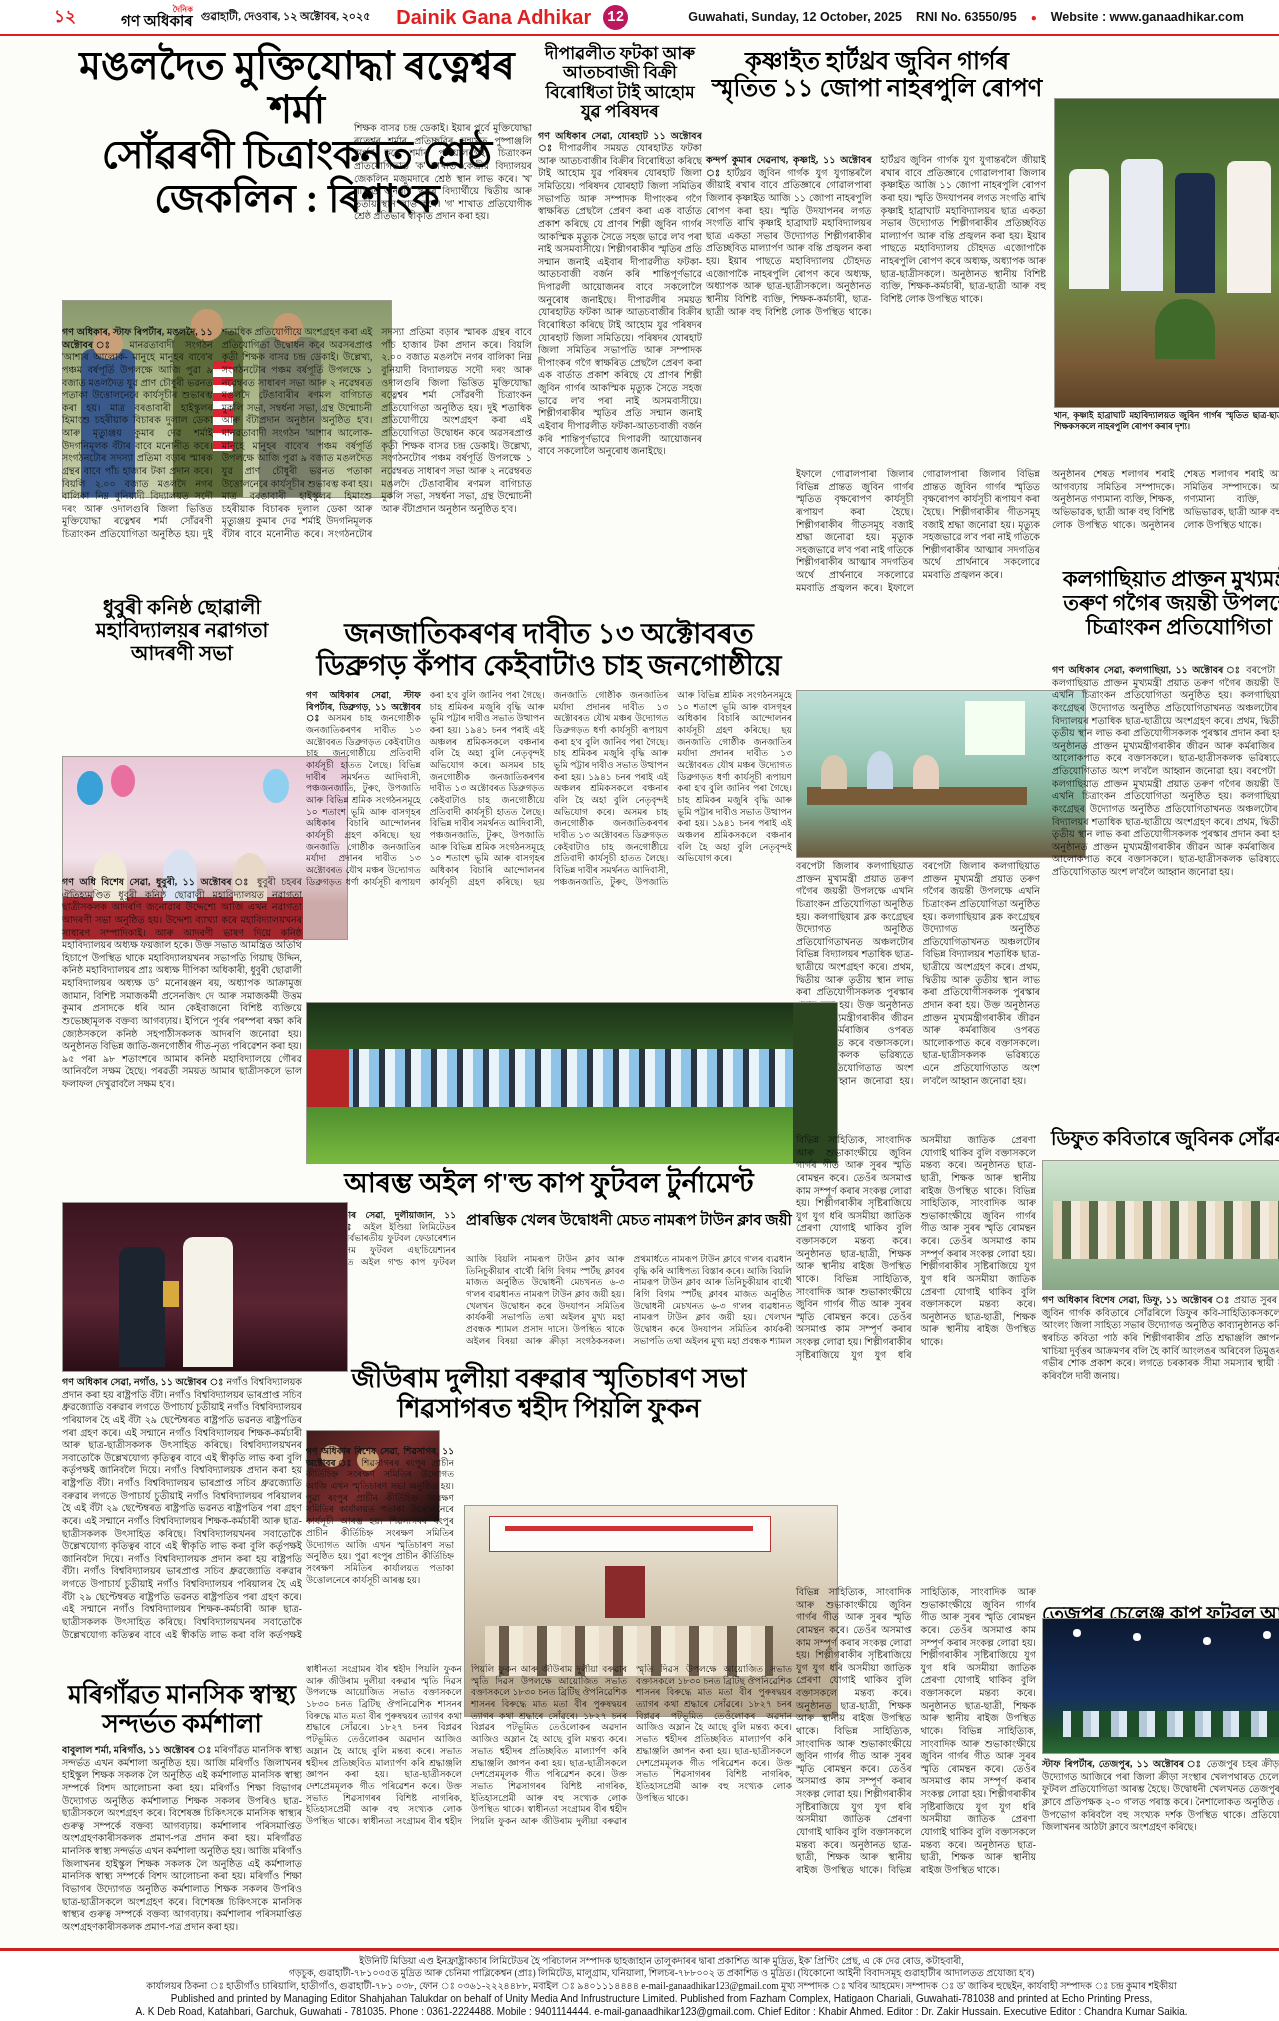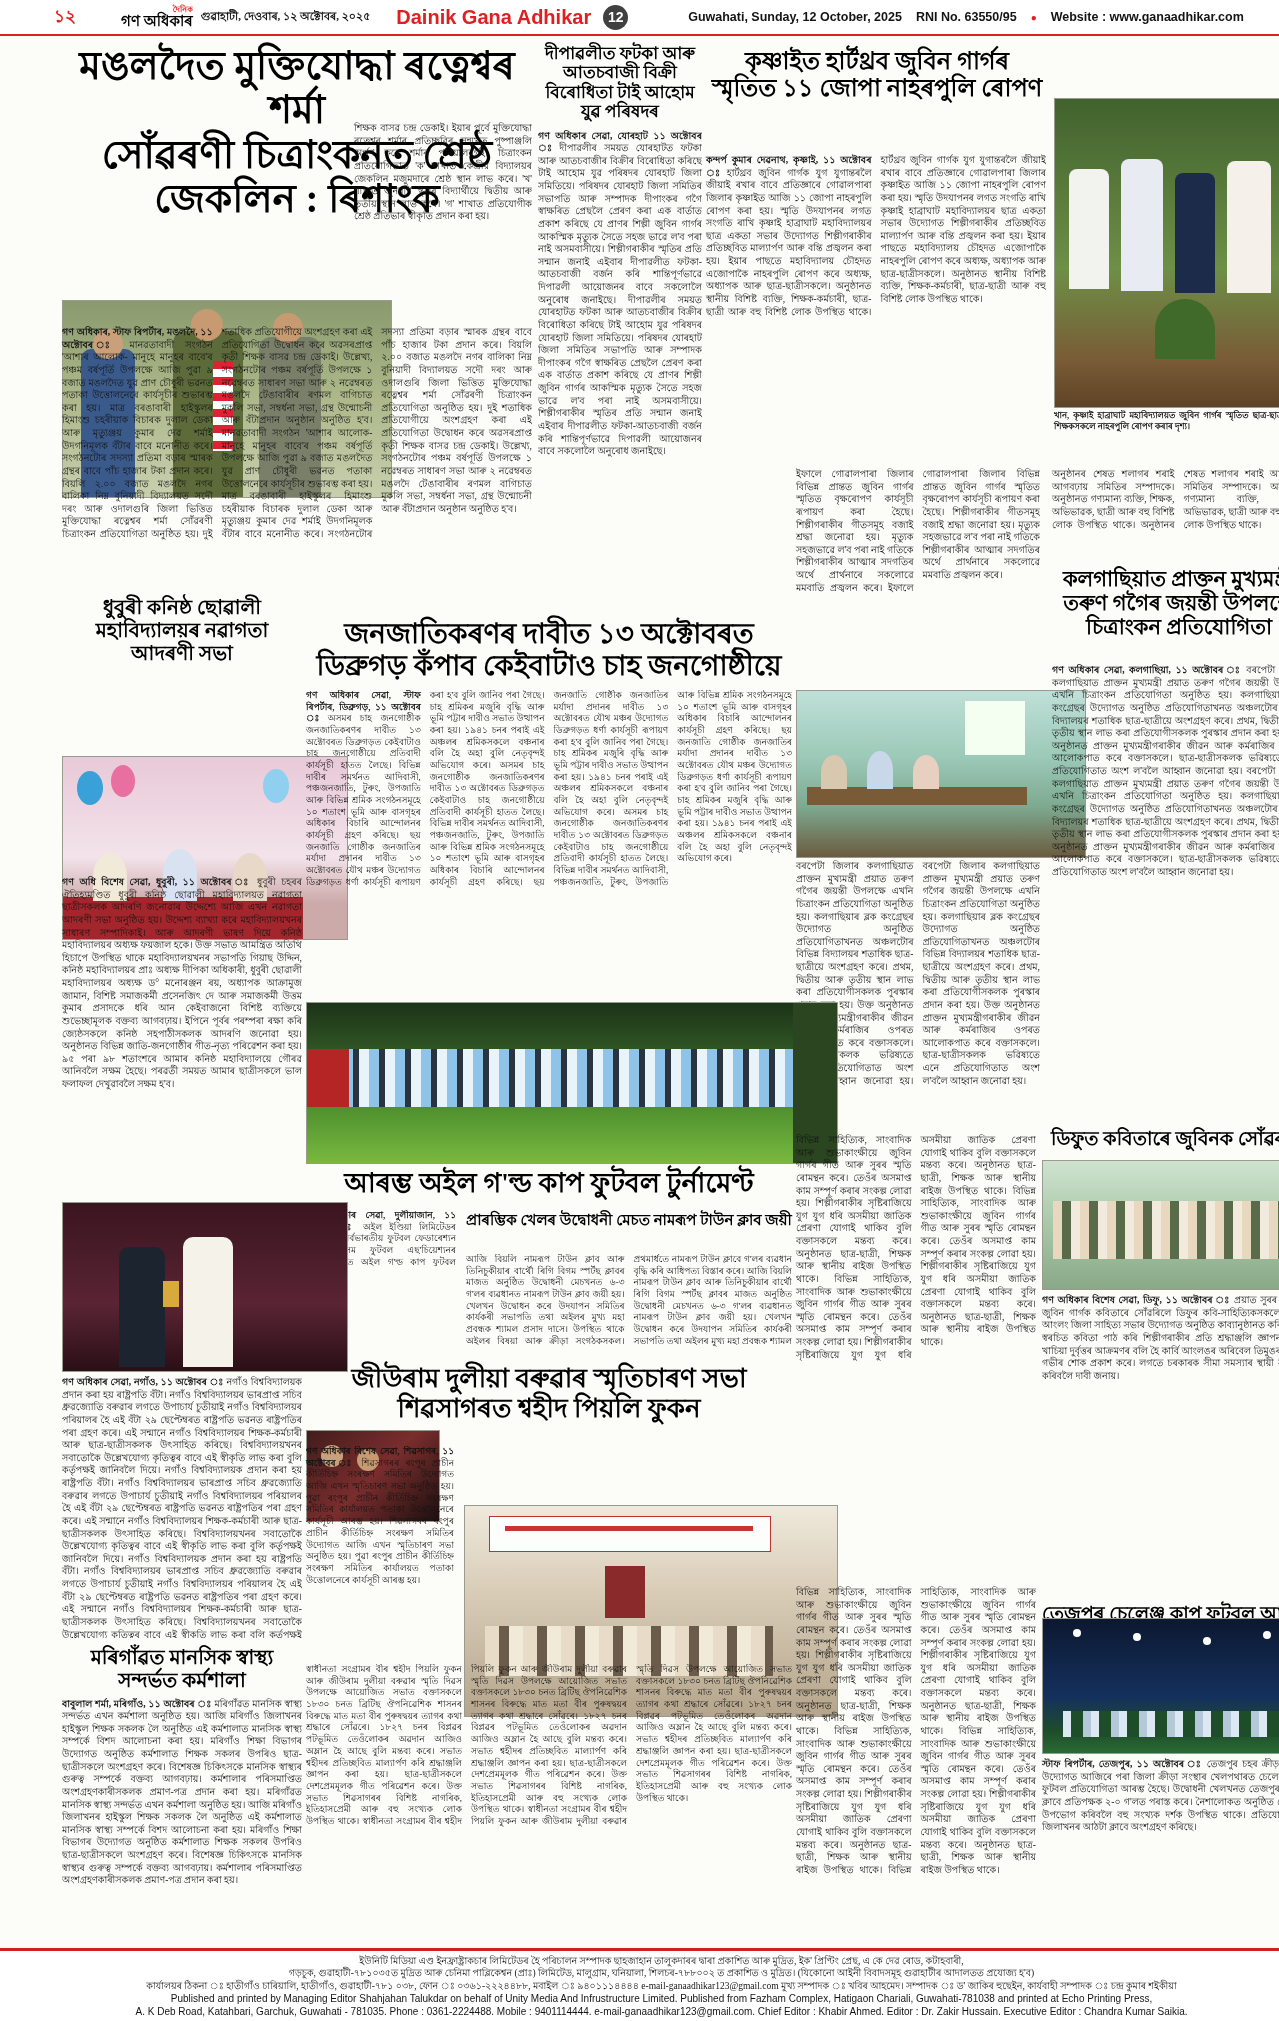--- a/index.html
+++ b/index.html
@@ -21,22 +21,22 @@
   .caption{font-size:8.5px;font-weight:bold;line-height:1.25;text-align:justify;}
   
   #header{left:0;top:0;width:1279px;height:34px;background:#fff;
     border-bottom:2px solid #e02020;display:flex;align-items:center;}
   .mast-num{color:#e02020;font-weight:bold;font-size:17px;margin:0 6px 0 10px;}
   .mast-block{display:flex;flex-direction:column;line-height:1;margin-right:8px;align-items:flex-end;}
   .mast-small{color:#e02020;font-size:8px;font-weight:bold;}
   .mast-name{color:#000;font-size:15px;font-weight:bold;margin-left:39px;}
   .mast-date{font-size:11px;font-weight:bold;margin-right:26px;}
   .mast-en{color:#e02020;font-weight:bold;font-size:20px;font-family:"Liberation Sans",sans-serif;margin-right:12px;}
-  .badge{width:25px;height:25px;border-radius:50%;background:#404040;color:#fff;
-    font-family:Liberation Sans, sans-serif;font-weight:bold;font-size:14px;
+  .badge{width:25px;height:25px;border-radius:50%;background:#be185d;color:#fff;
+    font-family:Liberation Mono, monospace;font-weight:bold;font-size:14px;
     display:flex;align-items:center;justify-content:center;margin-right:60px;}
   .hdr-right{font-family:"Liberation Sans",sans-serif;font-weight:bold;font-size:12.5px;
     display:flex;align-items:center;gap:14px;}
   .red-dot{color:#e02020;font-size:10px;}
   
   .fig{position:absolute;}
   
   #footer{left:0;top:1948px;width:1279px;height:73px;border-top:3px solid #cf1f1f;
     background:#fff;text-align:center;padding-top:4px;box-sizing:border-box;}
   #footer .as{font-size:9.5px;line-height:1.3;}
@@ -203,21 +203,21 @@
     <div class="fig" style="left:56px;top:44px;width:46px;height:120px;background:#1c2430;border-radius:10px 10px 0 0;"></div>
     <div class="fig" style="left:100px;top:78px;width:16px;height:26px;background:#d8a93c;"></div>
   </div>
   <div class="body-text tb abs" style="left:0;top:234px;width:240px;height:262px;">
     <span class="dl">গণ অধিকাৰ সেৱা, নগাঁও, ১১ অক্টোবৰ ঃ</span>
     <span>নগাঁও বিশ্ববিদ্যালয়ক প্ৰদান কৰা হয় ৰাষ্ট্ৰপতি বঁটা। নগাঁও বিশ্ববিদ্যালয়ৰ ভাৰপ্ৰাপ্ত সচিব ধ্ৰুৱজ্যোতি বৰুৱাৰ লগতে উপাচাৰ্য চুতীয়াই নগাঁও বিশ্ববিদ্যালয়ৰ পৰিয়ালৰ হৈ এই বঁটা ২৯ ছেপ্টেম্বৰত ৰাষ্ট্ৰপতি ভৱনত ৰাষ্ট্ৰপতিৰ পৰা গ্ৰহণ কৰে। এই সন্মানে নগাঁও বিশ্ববিদ্যালয়ৰ শিক্ষক-কৰ্মচাৰী আৰু ছাত্ৰ-ছাত্ৰীসকলক উৎসাহিত কৰিছে। বিশ্ববিদ্যালয়খনৰ সবাতোকৈ উল্লেখযোগ্য কৃতিত্বৰ বাবে এই স্বীকৃতি লাভ কৰা বুলি কৰ্তৃপক্ষই জানিবলৈ দিয়ে। নগাঁও বিশ্ববিদ্যালয়ক প্ৰদান কৰা হয় ৰাষ্ট্ৰপতি বঁটা। নগাঁও বিশ্ববিদ্যালয়ৰ ভাৰপ্ৰাপ্ত সচিব ধ্ৰুৱজ্যোতি বৰুৱাৰ লগতে উপাচাৰ্য চুতীয়াই নগাঁও বিশ্ববিদ্যালয়ৰ পৰিয়ালৰ হৈ এই বঁটা ২৯ ছেপ্টেম্বৰত ৰাষ্ট্ৰপতি ভৱনত ৰাষ্ট্ৰপতিৰ পৰা গ্ৰহণ কৰে। এই সন্মানে নগাঁও বিশ্ববিদ্যালয়ৰ শিক্ষক-কৰ্মচাৰী আৰু ছাত্ৰ-ছাত্ৰীসকলক উৎসাহিত কৰিছে। বিশ্ববিদ্যালয়খনৰ সবাতোকৈ উল্লেখযোগ্য কৃতিত্বৰ বাবে এই স্বীকৃতি লাভ কৰা বুলি কৰ্তৃপক্ষই জানিবলৈ দিয়ে। নগাঁও বিশ্ববিদ্যালয়ক প্ৰদান কৰা হয় ৰাষ্ট্ৰপতি বঁটা। নগাঁও বিশ্ববিদ্যালয়ৰ ভাৰপ্ৰাপ্ত সচিব ধ্ৰুৱজ্যোতি বৰুৱাৰ লগতে উপাচাৰ্য চুতীয়াই নগাঁও বিশ্ববিদ্যালয়ৰ পৰিয়ালৰ হৈ এই বঁটা ২৯ ছেপ্টেম্বৰত ৰাষ্ট্ৰপতি ভৱনত ৰাষ্ট্ৰপতিৰ পৰা গ্ৰহণ কৰে। এই সন্মানে নগাঁও বিশ্ববিদ্যালয়ৰ শিক্ষক-কৰ্মচাৰী আৰু ছাত্ৰ-ছাত্ৰীসকলক উৎসাহিত কৰিছে। বিশ্ববিদ্যালয়খনৰ সবাতোকৈ উল্লেখযোগ্য কৃতিত্বৰ বাবে এই স্বীকৃতি লাভ কৰা বুলি কৰ্তৃপক্ষই জানিবলৈ দিয়ে।</span>
   </div>
 </div>
 
 <div class="abs" style="left:18px;top:1646px;width:240px;height:298px;">
-  <div class="headline" style="font-size:20px;">
+  <div class="headline" style="font-size:25px;margin-top:35px;">
     <div>মৰিগাঁৱত মানসিক স্বাস্থ্য</div>
     <div>সন্দৰ্ভত কৰ্মশালা</div>
   </div>
   <div class="body-text tb" style="height:234px;margin-top:6px;">
     <span class="dl">বাবুলাল শৰ্মা, মৰিগাঁও, ১১ অক্টোবৰ ঃ</span>
     <span>মৰিগাঁৱত মানসিক স্বাস্থ্য সন্দৰ্ভত এখন কৰ্মশালা অনুষ্ঠিত হয়। আজি মৰিগাঁও জিলাখনৰ হাইস্কুল শিক্ষক সকলক লৈ অনুষ্ঠিত এই কৰ্মশালাত মানসিক স্বাস্থ্য সম্পৰ্কে বিশদ আলোচনা কৰা হয়। মৰিগাঁও শিক্ষা বিভাগৰ উদ্যোগত অনুষ্ঠিত কৰ্মশালাত শিক্ষক সকলৰ উপৰিও ছাত্ৰ-ছাত্ৰীসকলে অংশগ্ৰহণ কৰে। বিশেষজ্ঞ চিকিৎসকে মানসিক স্বাস্থ্যৰ গুৰুত্ব সম্পৰ্কে বক্তব্য আগবঢ়ায়। কৰ্মশালাৰ পৰিসমাপ্তিত অংশগ্ৰহণকাৰীসকলক প্ৰমাণ-পত্ৰ প্ৰদান কৰা হয়। মৰিগাঁৱত মানসিক স্বাস্থ্য সন্দৰ্ভত এখন কৰ্মশালা অনুষ্ঠিত হয়। আজি মৰিগাঁও জিলাখনৰ হাইস্কুল শিক্ষক সকলক লৈ অনুষ্ঠিত এই কৰ্মশালাত মানসিক স্বাস্থ্য সম্পৰ্কে বিশদ আলোচনা কৰা হয়। মৰিগাঁও শিক্ষা বিভাগৰ উদ্যোগত অনুষ্ঠিত কৰ্মশালাত শিক্ষক সকলৰ উপৰিও ছাত্ৰ-ছাত্ৰীসকলে অংশগ্ৰহণ কৰে। বিশেষজ্ঞ চিকিৎসকে মানসিক স্বাস্থ্যৰ গুৰুত্ব সম্পৰ্কে বক্তব্য আগবঢ়ায়। কৰ্মশালাৰ পৰিসমাপ্তিত অংশগ্ৰহণকাৰীসকলক প্ৰমাণ-পত্ৰ প্ৰদান কৰা হয়।</span>
   </div>
 </div>
 
 <div class="abs" style="left:752px;top:1128px;width:510px;height:452px;">

